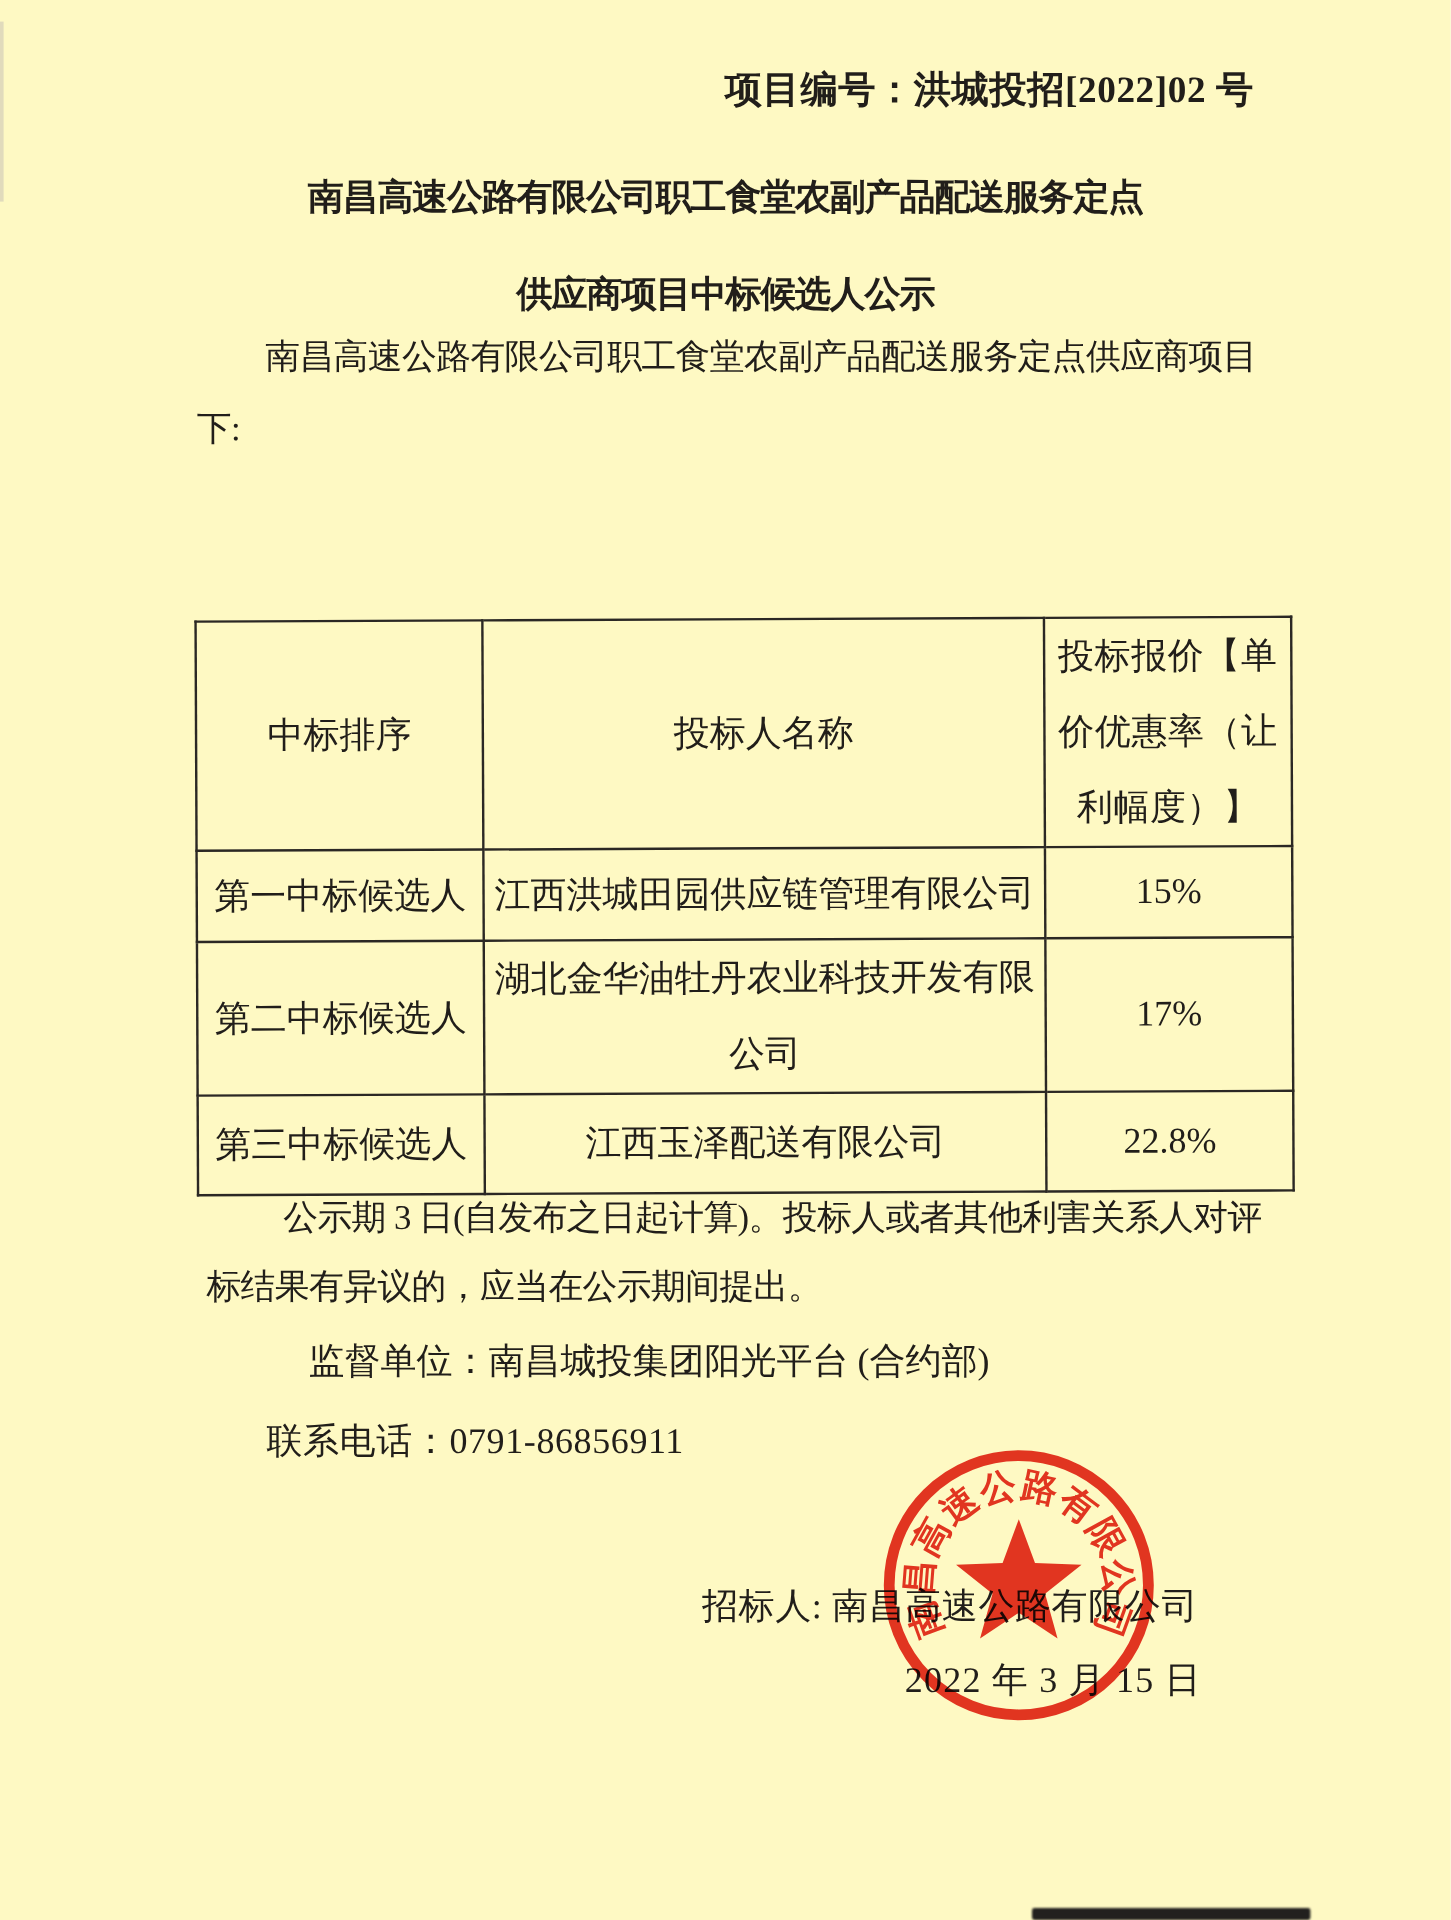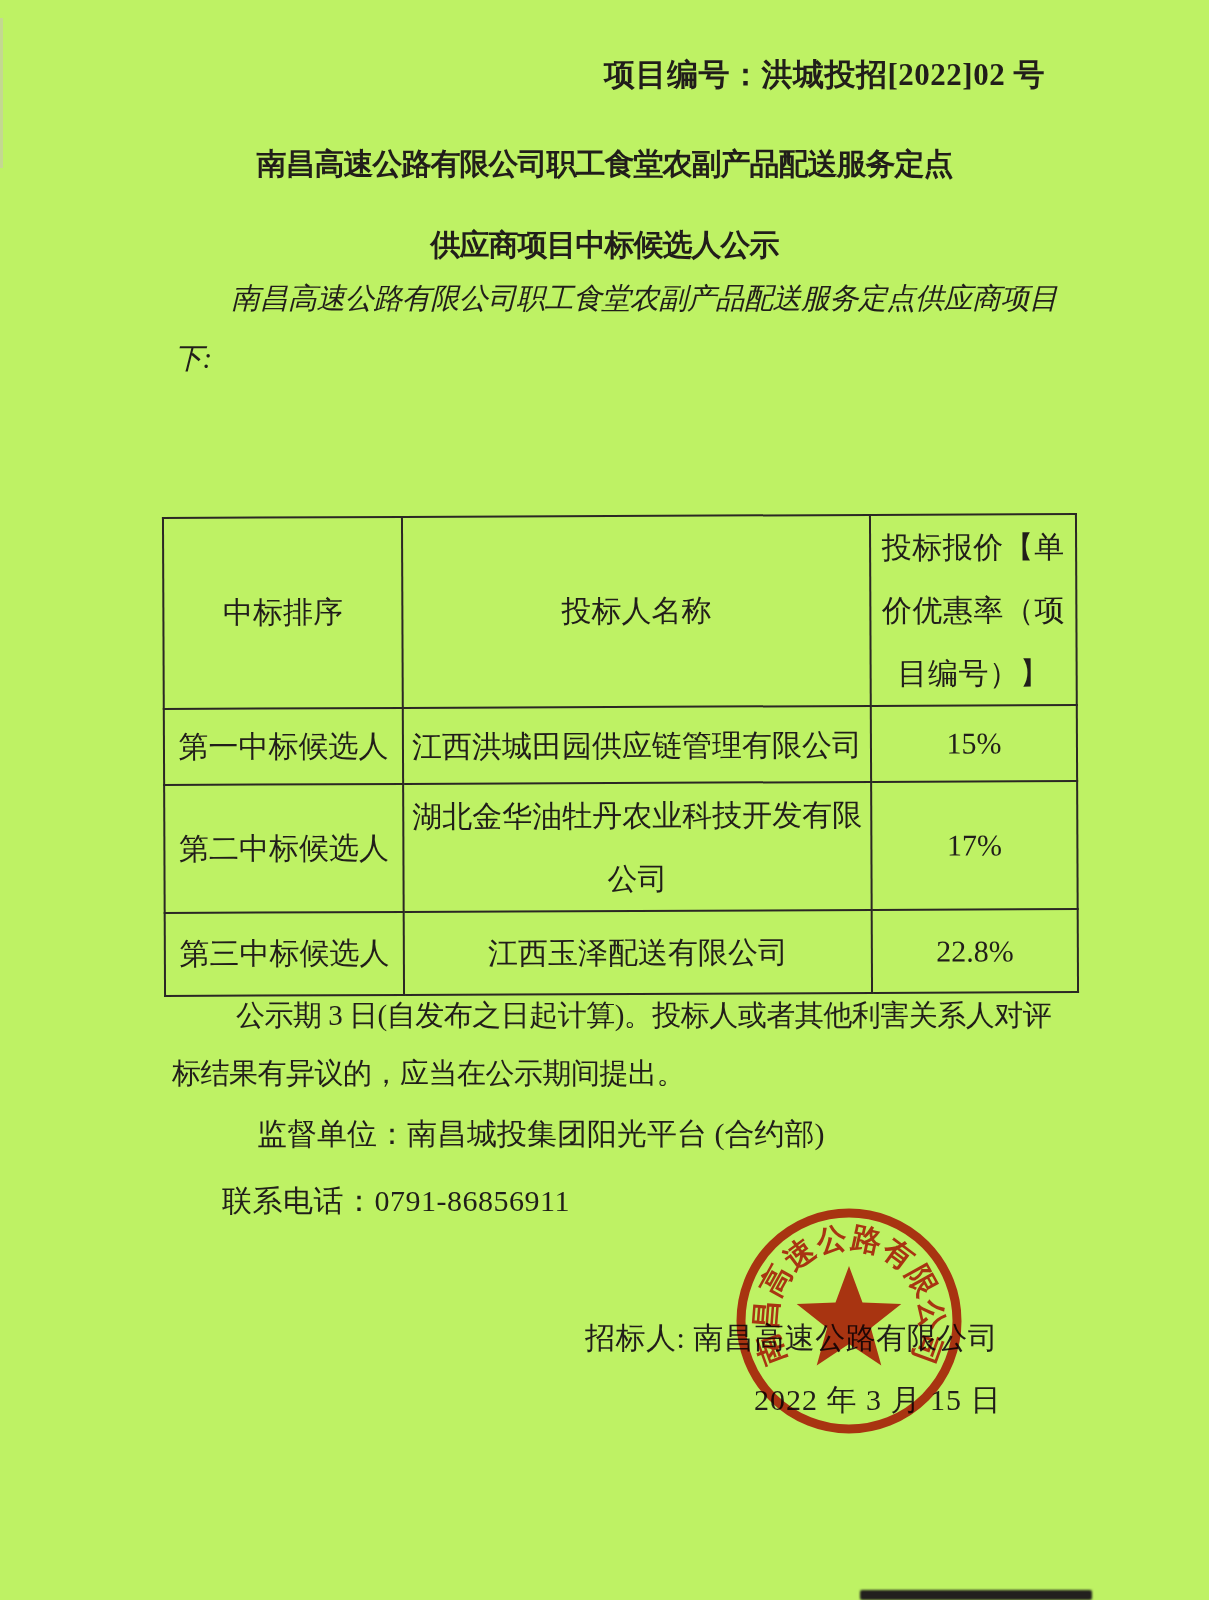--- a/index.html
+++ b/index.html
@@ -12,21 +12,21 @@
     letter-spacing:0.5px;white-space:nowrap;
   }
   .title{
     position:absolute;left:0;width:100%;text-align:center;margin:0;
     font-size:30px;font-weight:700;letter-spacing:-1px;white-space:nowrap;
   }
   .title-1{top:144px;}
   .title-2{top:209px;margin-top:16px;}
   .para{position:absolute;}
   .para .pline{height:60px;line-height:60px;font-size:29px;letter-spacing:-0.5px;white-space:nowrap;}
-  .intro{top:268px;left:174px;width:870px;font-style:italic;}
+  .intro{top:268px;left:164px;width:870px;}
   .indent-2{text-indent:57px;}
   .notice{top:986px;left:172px;width:900px;}
   .notice .pline{height:58px;line-height:58px;}
   .indent-n{text-indent:64px;}
 
   .bid-table{
     position:absolute;top:515px;left:163px;width:913px;height:473px;
     border-collapse:collapse;table-layout:fixed;font-size:30px;
     transform:rotate(-0.25deg);
   }
@@ -63,21 +63,21 @@
     background:#22201e;filter:blur(1px);border-radius:2px;
   }
   .artifact-left{
     position:absolute;left:0;top:18px;width:3px;height:150px;
     background:#c9c2b6;opacity:0.55;
   }
 </style>
 </head>
 <body>
 
-<div class="page" style="color: rgb(33, 30, 26); background: #bef264;">
+<div class="page" style="color: rgb(33, 30, 26); background: #fef9c3;">
 
   <div class="proj-num">项目编号：洪城投招[2022]02 号</div>
 
   <h1 class="title title-1">南昌高速公路有限公司职工食堂农副产品配送服务定点</h1>
   <h1 class="title title-2">供应商项目中标候选人公示</h1>
 
   <div class="para intro">
     <div class="pline indent-2">南昌高速公路有限公司职工食堂农副产品配送服务定点供应商项目</div>
     <div class="pline">下:</div>
   </div>
@@ -85,21 +85,21 @@
   <table class="bid-table">
     <colgroup>
       <col class="col-rank">
         <col class="col-bidder">
         <col class="col-rate">
     </colgroup>
     <thead>
       <tr>
         <th>中标排序</th>
         <th>投标人名称</th>
-        <th class="th-rate">投标报价【单价优惠率（项目编号）】</th>
+        <th class="th-rate">投标报价【单价优惠率（让利幅度）】</th>
       </tr>
     </thead>
     <tbody>
       <tr>
         <td>第一中标候选人</td>
         <td class="cell-bidder">江西洪城田园供应链管理有限公司</td>
         <td>15%</td>
       </tr>
       <tr>
         <td>第二中标候选人</td>

